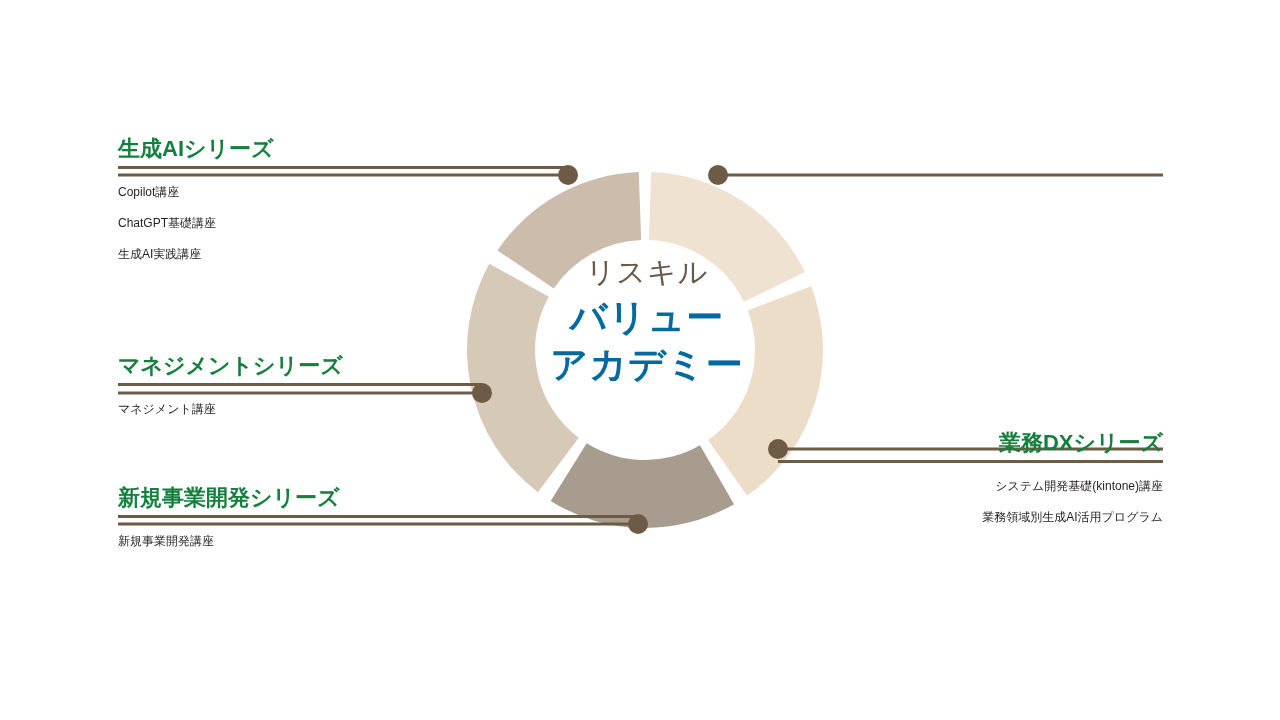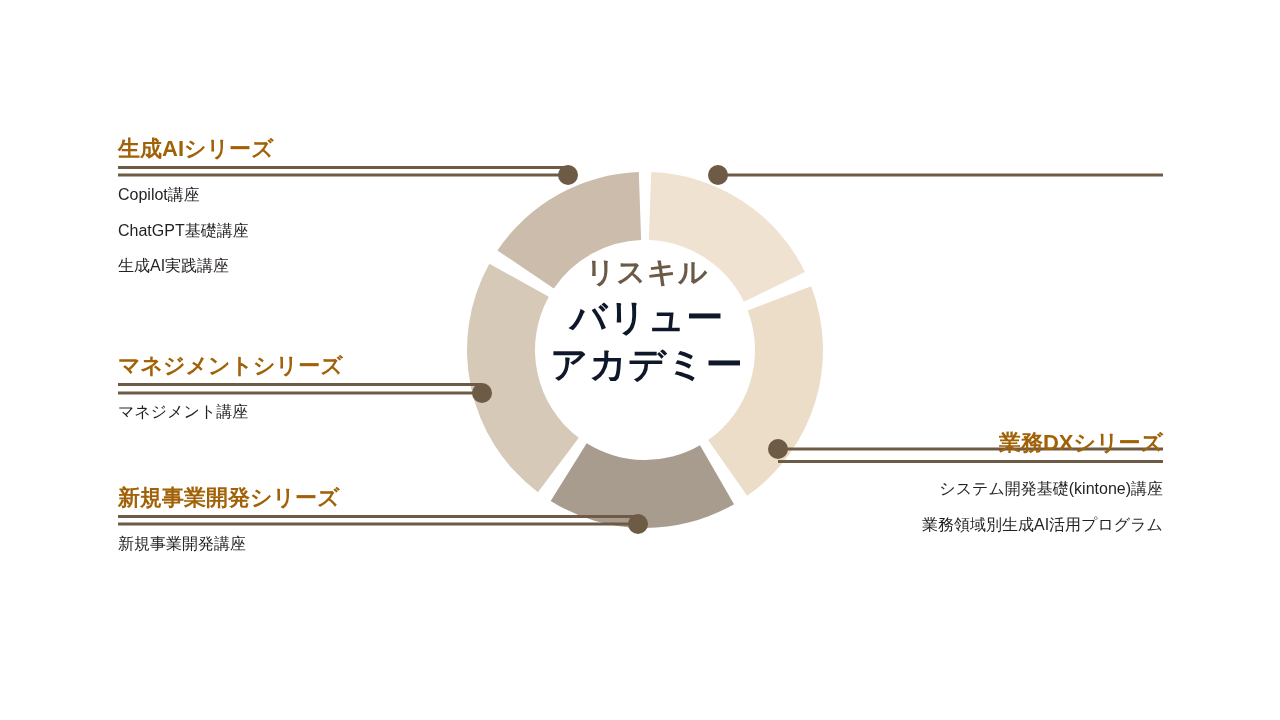--- a/index.html
+++ b/index.html
@@ -35,51 +35,51 @@
     left: 507px;
     top: 258px;
     width: 280px;
     text-align: center;
     color: #6b5a47;
     line-height: 1.0;
   }
   .center-text .ct-small {
     display: block;
     font-size: 29px;
-    font-weight: bold;
+    font-weight: normal;
     letter-spacing: 1px;
     margin-bottom: 12px;
   }
   .center-text .ct-big {
     display: block;
     font-size: 37px;
     font-weight: bold;
     letter-spacing: 1px;
     margin-bottom: 10px;
-    color: #0f172a;
+    color: #0369a1;
   }
 
   
   .label-group {
     position: absolute;
   }
   .lg-title {
     font-size: 22px;
     font-weight: bold;
-    color: #a16207;
+    color: #15803d;
     white-space: nowrap;
     line-height: 1.2;
   }
   .lg-rule {
     height: 3px;
     background: #6e5b45;
     margin-top: 4px;
   }
   .lg-item {
-    font-size: 16px;
+    font-size: 12px;
     color: #231f20;
     white-space: nowrap;
     margin-top: 17px;
     line-height: 1.15;
   }
   .align-left .lg-title,
   .align-left .lg-item { text-align: left; }
   .align-right .lg-title,
   .align-right .lg-item { text-align: right; }
 

